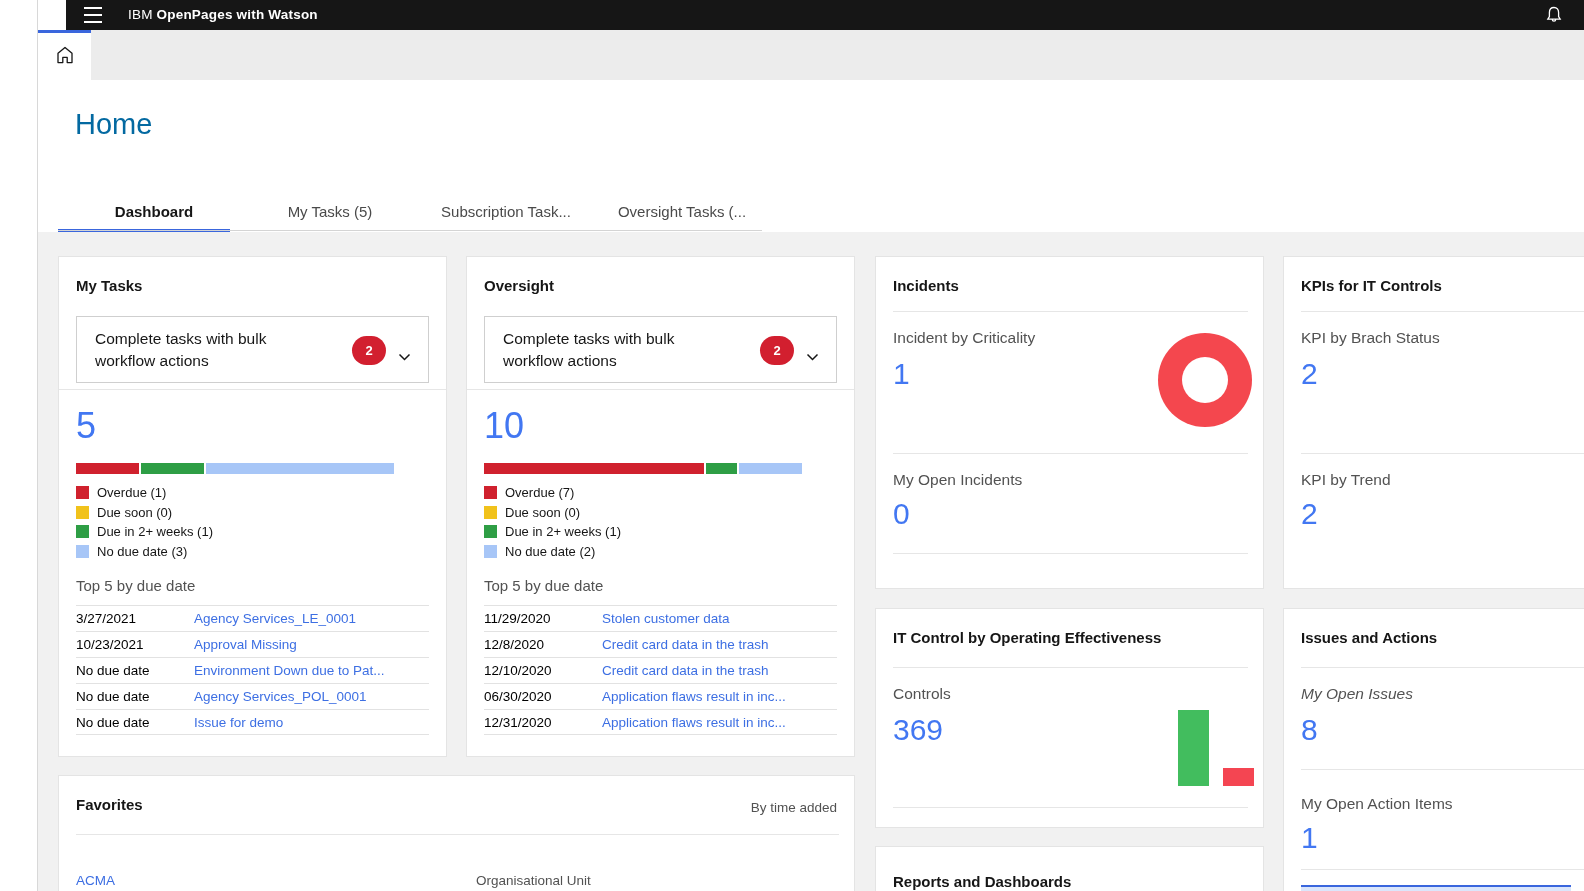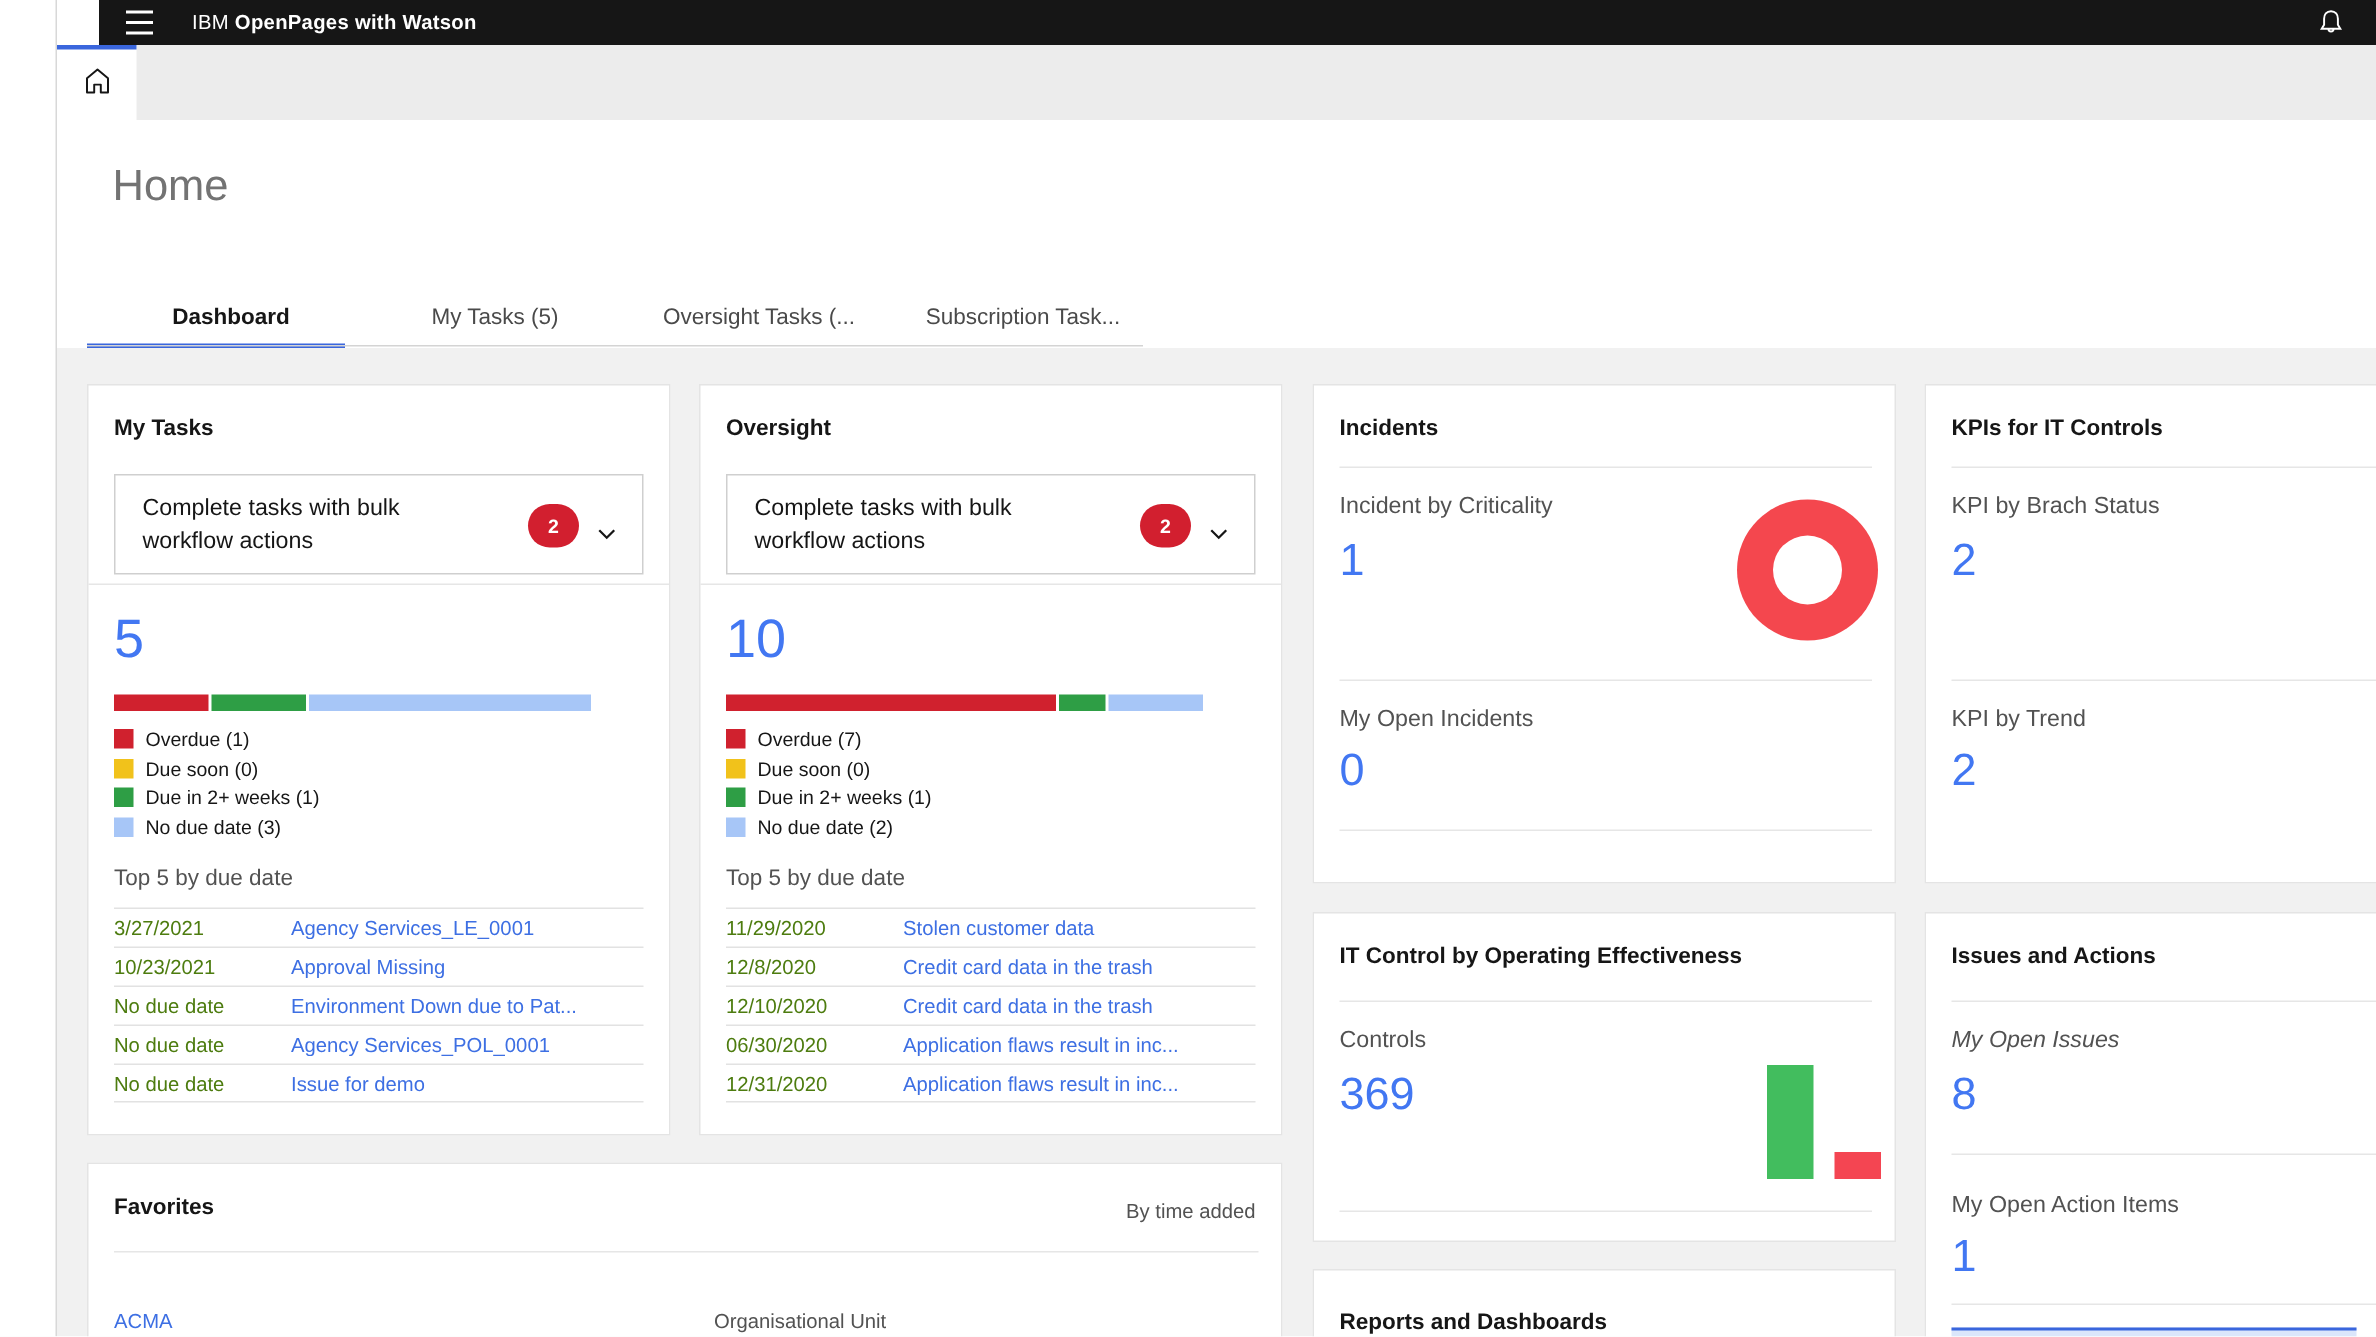--- a/index.html
+++ b/index.html
@@ -17,21 +17,21 @@
   .brand { position:absolute; left:62px; top:7px; font-size:13.5px; color:#ffffff; letter-spacing:.2px; }
   .brand b { font-weight:700; }
   .bell { position:absolute; left:1478px; top:5px; width:20px; height:20px; }
   .gear { position:absolute; left:1526px; top:3px; width:20px; height:22px; color:#ffffff; font-size:17px; line-height:22px; }
 
   
   .tabstrip { position:absolute; left:38px; top:30px; width:1546px; height:50px; background:#ececec; }
   .home-tab { position:absolute; left:0; top:0; width:53px; height:50px; background:#ffffff; border-top:3px solid #3a66dd; display:flex; align-items:center; justify-content:center; }
 
   
-  .page-title { position:absolute; left:75px; top:108px; font-size:29px; font-weight:400; color:#737373; }
+  .page-title { position:absolute; left:75px; top:108px; font-size:29px; font-weight:400; color:#0369a1; }
 
   .tabs { position:absolute; left:58px; top:196px; height:35px; display:flex; }
   .tabs .rail { position:absolute; left:0; bottom:0; width:704px; height:1px; background:#d4d4d4; }
   .tab { position:relative; width:176px; height:35px; font-size:15px; color:#4a4a4a; padding:7px 0 0 16px; cursor:pointer; white-space:nowrap;text-align:center; }
   .tab.active { font-weight:700; color:#161616; }
   .tab.active .ink { position:absolute; left:0; bottom:-1px; width:172px; height:3px; background:#3a66dd; }
 
   
   .content-bg { position:absolute; left:38px; top:232px; width:1546px; height:659px; background:#f1f1f1; }
 
@@ -46,21 +46,21 @@
   .chev { position:absolute; left:321px; top:30px; }
   .tasknum { position:absolute; left:17px; top:148px; font-size:36px; color:#4277f2; }
   .stackbar { position:absolute; left:17px; top:206px; width:318px; height:11px; display:flex; gap:2px; }
   .legend { position:absolute; left:17px; top:229px; display:flex; flex-direction:column; gap:6px; }
   .legend .li { display:flex; align-items:center; gap:8px; font-size:13px; color:#161616; height:13.5px; }
   .legend .sw { width:13px; height:13px; flex:none; }
   .top5 { position:absolute; left:17px; top:320px; font-size:15px; color:#525252; }
   .t5table { position:absolute; left:17px; top:348px; width:353px; }
   .t5row { display:flex; height:26px; align-items:center; border-top:1px solid #e2e2e2; font-size:13.5px; }
   .t5table .t5row:last-child { border-bottom:1px solid #e2e2e2; }
-  .t5date { width:118px; color:#4d7c0f; flex:none; }
+  .t5date { width:118px; color:#000000; flex:none; }
   .t5link { color:#3d6fe3; white-space:nowrap; overflow:hidden; text-overflow:ellipsis; cursor:pointer; }
 
   .metric-label { position:absolute; font-size:15.5px; color:#525252; white-space:nowrap; }
   .metric-value { position:absolute; font-size:30px; color:#4277f2; }
 
   
   .donut { position:absolute; left:282px; top:76px; width:94px; height:94px; border-radius:50%; display:flex; align-items:center; justify-content:center; }
   .donut .hole { width:46px; height:46px; border-radius:50%; background:#ffffff; }
 
   
@@ -103,22 +103,22 @@
           </svg>
       </span>
     </div>
   </div>
 
   <div class="page-title">Home</div>
 
   <div class="tabs">
     <div class="tab active"><span>Dashboard</span><span class="ink"></span></div>
     <div class="tab"><span>My Tasks (5)</span></div>
+    <div class="tab"><span>Subscription Task...</span></div>
     <div class="tab"><span>Oversight Tasks (...</span></div>
-    <div class="tab"><span>Subscription Task...</span></div>
     <div class="rail"></div>
   </div>
 
   <div class="content-bg"></div>
 
   <div class="card" style="left:58px; top:256px; width:389px; height:501px;">
     <div class="ctitle">My Tasks</div>
     <div class="dropdown">
       <div class="lbl">Complete tasks with bulk workflow actions</div>
       <div class="badge">2</div>

